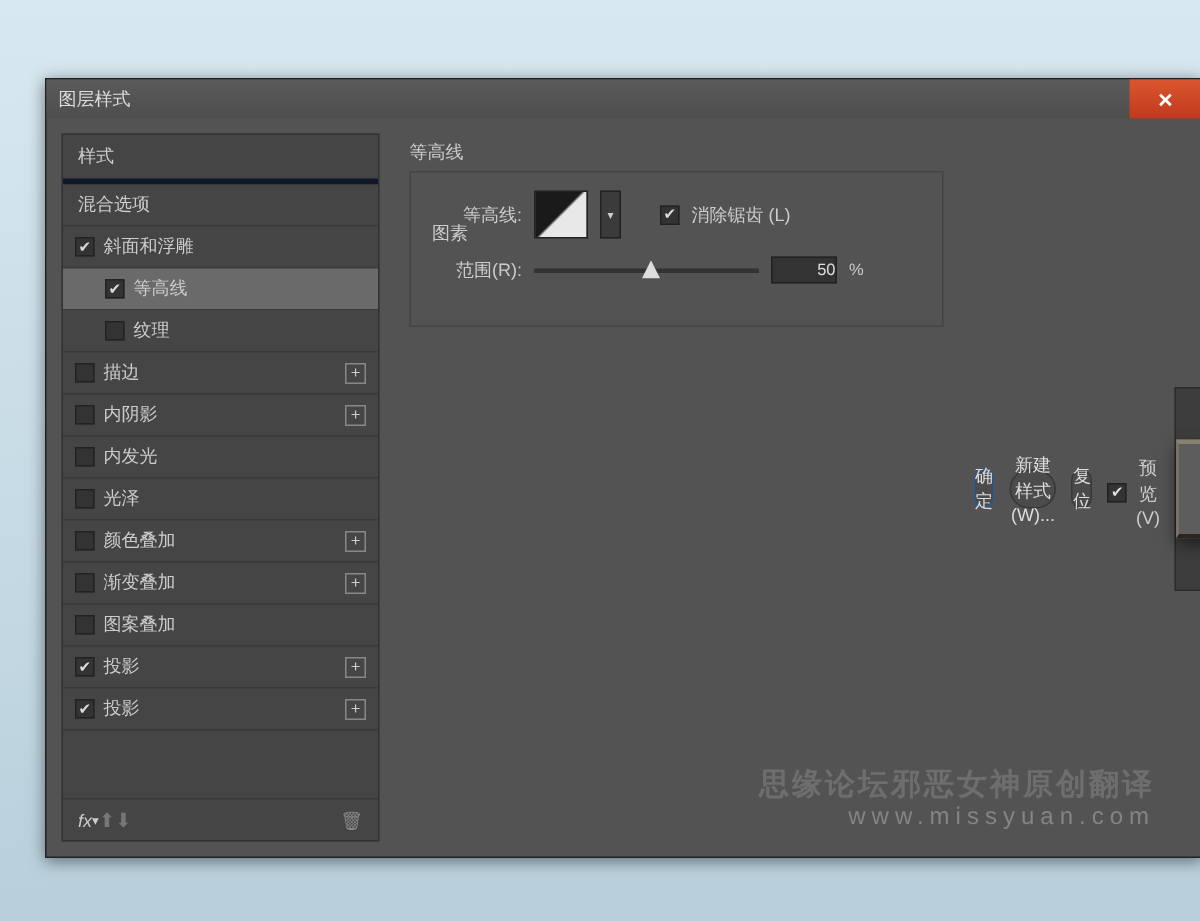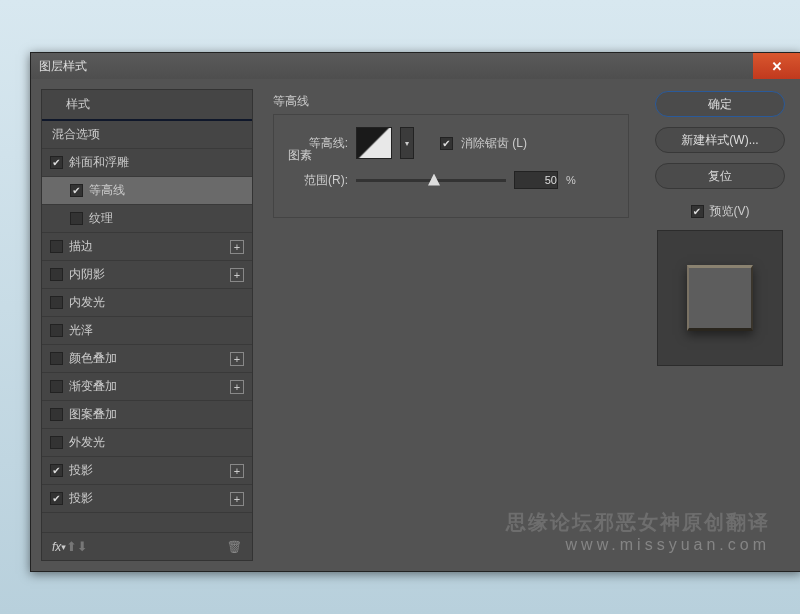--- a/index.html
+++ b/index.html
@@ -2,21 +2,21 @@
 <html><head>
   <meta charset="utf-8">
   <style>
     * { margin: 0; padding: 0; box-sizing: border-box; font-family: "Microsoft YaHei", Arial, sans-serif; }
     body { background: linear-gradient(180deg, #d8e8f0 0%, #b8d0dc 100%); width: 800px; height: 614px; position: relative; }
     .dialog { position: absolute; left: 30px; top: 52px; width: 772px; height: 520px; background: #535353; border: 1px solid #222; box-shadow: 0 2px 10px rgba(0,0,0,0.5); }
     .titlebar { height: 26px; background: linear-gradient(180deg, #5a5a5a, #4e4e4e); display: flex; align-items: center; padding: 0 8px; position: relative; color: #ddd; font-size: 12px; }
     .close-btn { position: absolute; right: 0; top: 0; width: 48px; height: 26px; background: linear-gradient(180deg, #d9572e, #c1391e); color: #fff; display: flex; align-items: center; justify-content: center; font-weight: bold; cursor: pointer; font-size: 13px; border-top-right-radius: 2px; }
     .body-area { display: flex; height: calc(100% - 26px); padding: 10px; gap: 10px; color: #ccc; font-size: 12px; }
     .styles-panel { width: 212px; background: #454545; border: 1px solid #333; display: flex; flex-direction: column; }
-    .styles-header { padding: 6px 24px; border-bottom: 2px solid #0f172a; font-family: Liberation Mono, monospace; }
+    .styles-header { padding: 6px 10px; border-bottom: 4px solid #0f172a; font-family: Liberation Mono, monospace; }
     .styles-sub { padding: 5px 10px; background: #454545; border-bottom: 1px solid #3a3a3a; }
     .style-row { display: flex; align-items: center; padding: 5px 8px; border-bottom: 1px solid #393939; gap: 6px; position: relative; }
     .style-row.selected { background: #6a6a6a; }
     .style-row.indent { padding-left: 28px; }
     .cbx { width: 13px; height: 13px; background: #333; border: 1px solid #222; display: inline-flex; align-items: center; justify-content: center; color: #ddd; font-size: 10px; flex-shrink: 0; }
     .cbx.checked::after { content: "✔"; }
     .plus-btn { position: absolute; right: 8px; width: 14px; height: 14px; border: 1px solid #888; display: flex; align-items: center; justify-content: center; font-size: 11px; color: #ccc; }
     .styles-footer { margin-top: auto; padding: 6px 10px; display: flex; align-items: center; border-top: 1px solid #393939; }
     .fx-label { font-style: italic; }
     .footer-ico { color: #777; font-size: 13px; }
@@ -28,21 +28,21 @@
     .fieldset-legend { position: absolute; top: -8px; left: 10px; background: #535353; padding: 0 4px; margin-top: 40px; }
     .field-row { display: flex; align-items: center; gap: 8px; margin-bottom: 12px; }
     .field-label { width: 60px; text-align: right; }
     .contour-swatch { width: 36px; height: 32px; background: linear-gradient(135deg, #1a1a1a 0%, #1a1a1a 48%, #e8e8e8 52%, #e8e8e8 100%); border: 1px solid #222; }
     .mini-dd { width: 14px; height: 32px; background: #3b3b3b; border: 1px solid #222; display: flex; align-items: center; justify-content: center; font-size: 8px; }
     .slider-track { width: 150px; height: 3px; background: #333; position: relative; }
     .slider-thumb { position: absolute; top: -5px; width: 12px; height: 12px; background: #ddd; clip-path: polygon(50% 0, 100% 100%, 0 100%); }
     .num-input { width: 44px; height: 18px; background: #333; border: 1px solid #222; color: #ddd; text-align: right; font-size: 11px; }
     .pct { font-size: 11px; }
     
-    .right-col { width: 142px; display: flex; flex-direction: column; gap: 10px; align-items: center; padding-top: 2px; text-align: center; }
+    .right-col { width: 142px; display: flex; flex-direction: row; gap: 10px; align-items: center; padding-top: 2px; text-align: center; }
     .btn { width: 130px; height: 26px; border: 1px solid #383838; border-radius: 13px; background: #4b4b4b; color: #ddd; font-size: 12px; display: flex; align-items: center; justify-content: center; cursor: pointer; }
     .btn.primary { border: 1px solid #2a5a9a; }
     .preview-row { display: flex; align-items: center; gap: 6px; margin-top: 4px; }
     .preview-box { width: 126px; height: 136px; background: #3d3d3d; border: 1px solid #2c2c2c; display: flex; align-items: center; justify-content: center; }
     .preview-tile { width: 66px; height: 66px; background: #5d5d5d; border-top: 3px solid #8a8270; border-left: 2px solid #7a7264; border-right: 2px solid #3a352c; border-bottom: 3px solid #2a261e; box-shadow: 0 4px 10px rgba(0,0,0,0.5); }
     
     .watermark { position: absolute; right: 30px; bottom: 60px; text-align: right; color: #888; }
     .watermark .line1 { font-size: 20px; color: #7a7a7a; letter-spacing: 2px; font-weight: bold; opacity: 0.7; }
     .watermark .line2 { font-size: 16px; color: #9a9a9a; letter-spacing: 4px; opacity: 0.7; }
   </style>
@@ -100,24 +100,20 @@
           <div class="style-row">
             <span class="cbx"></span>
             <span>渐变叠加</span>
             <span class="plus-btn">+</span>
           </div>
           <div class="style-row">
             <span class="cbx"></span>
             <span>图案叠加</span>
           </div>
           <div class="style-row">
-            <span class="cbx"></span>
-            <span>外发光</span>
-          </div>
-          <div class="style-row">
             <span class="cbx checked"></span>
             <span>投影</span>
             <span class="plus-btn">+</span>
           </div>
           <div class="style-row">
             <span class="cbx checked"></span>
             <span>投影</span>
             <span class="plus-btn">+</span>
           </div>
         </div>

